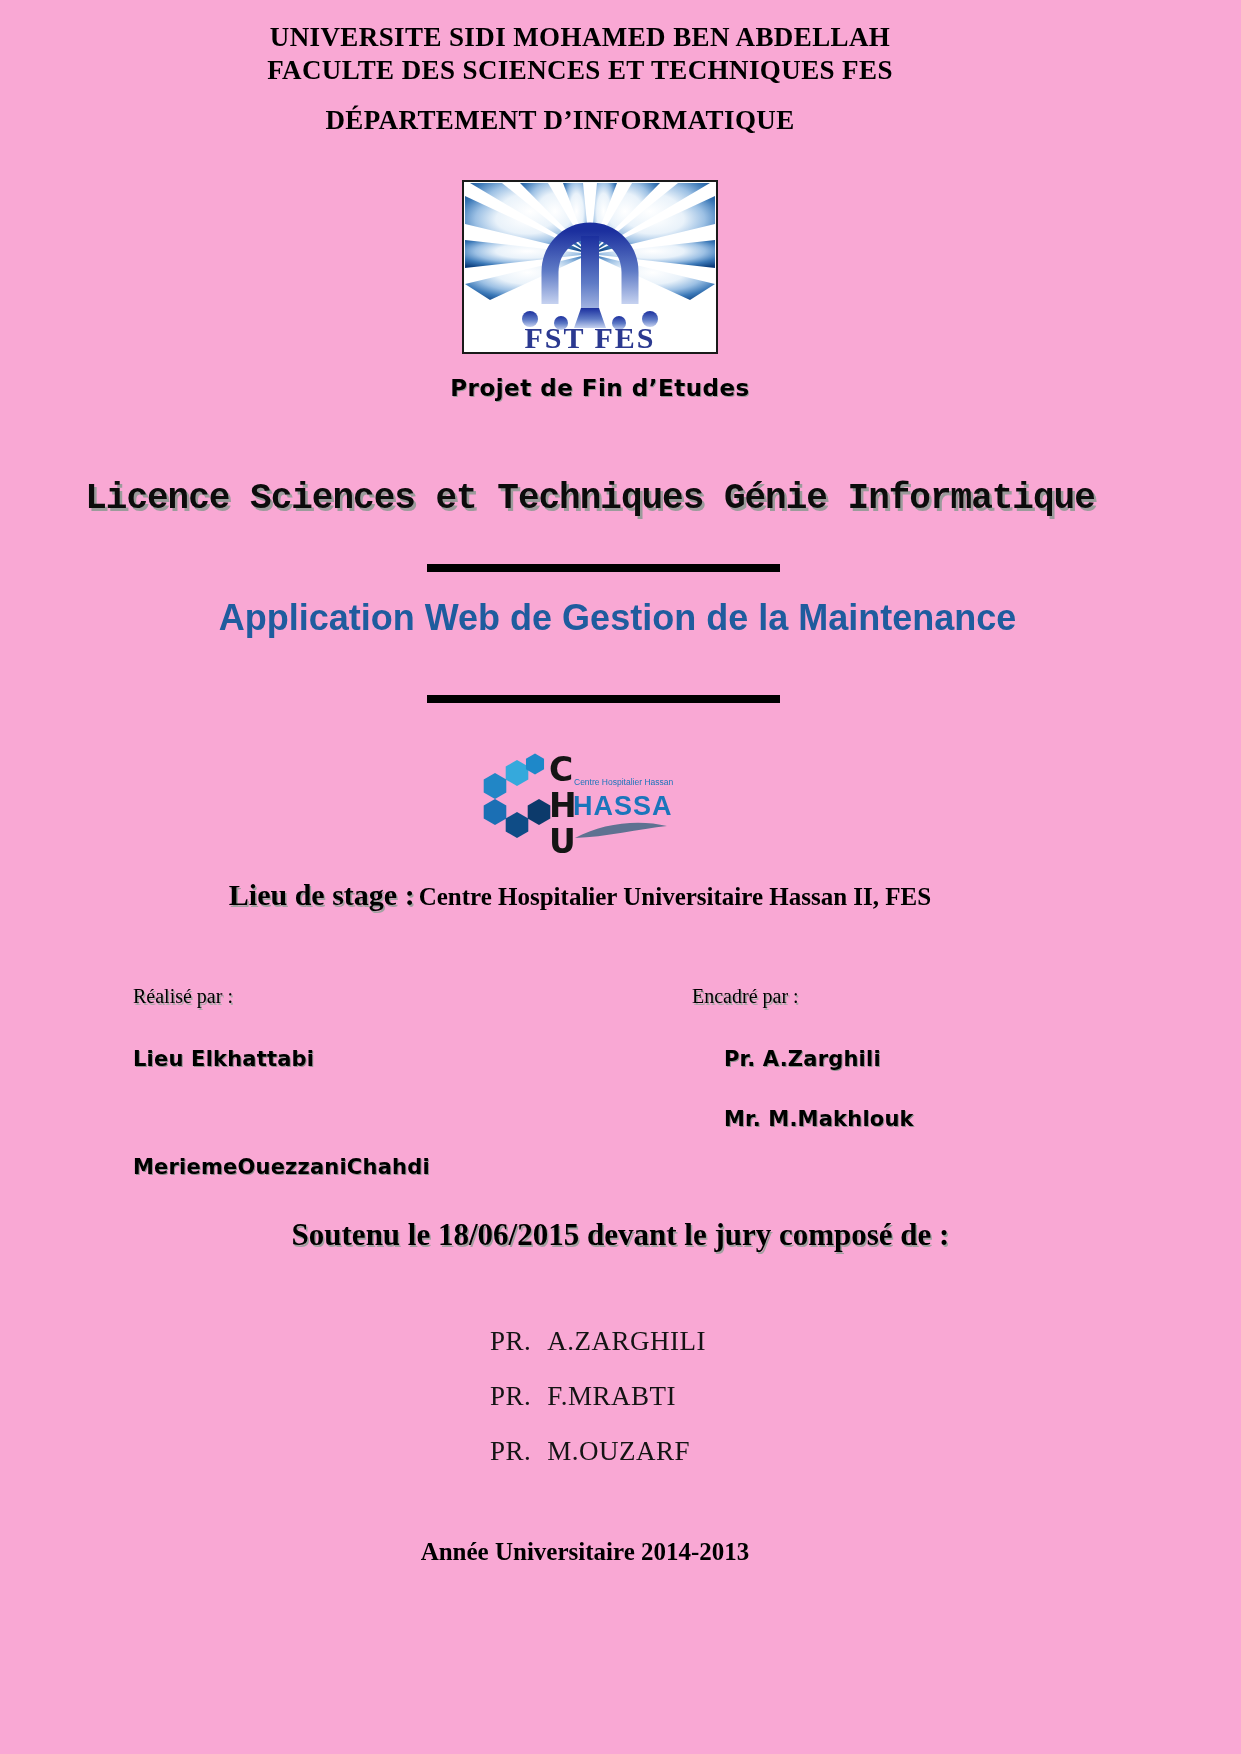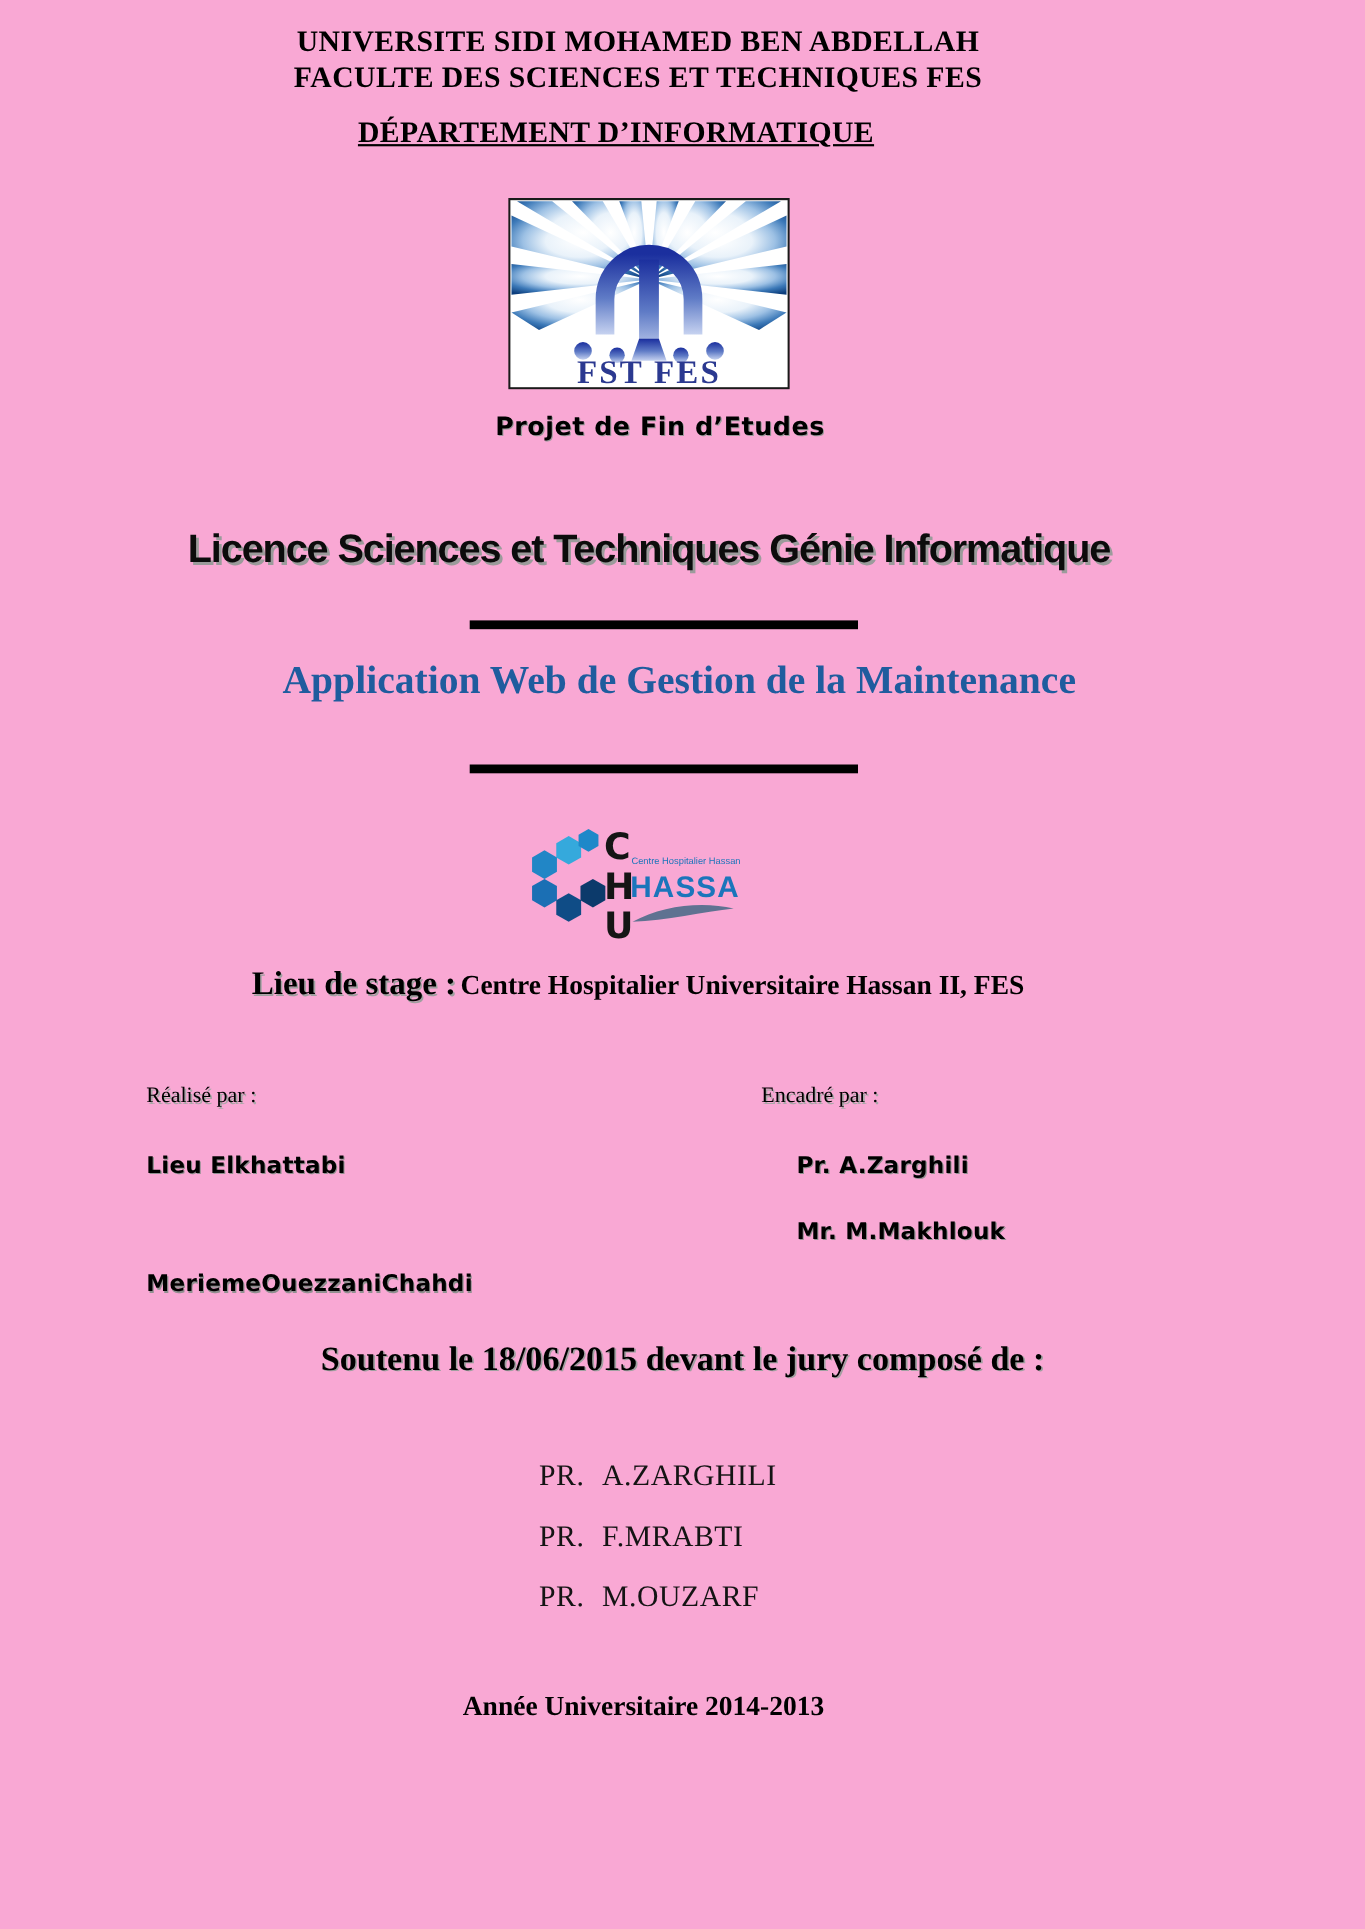--- a/index.html
+++ b/index.html
@@ -15,49 +15,49 @@
   .ctr { text-align:center; }
 
   
   .uni-line {
     left:0; width:1160px;
     font-weight:bold; font-size:27px; letter-spacing:0.4px;
     font-family:"Liberation Serif", serif;
   }
   .uni1 { top:22px; }
   .uni2 { top:55px; }
-  .dept { top:105px; left:0; width:1120px; font-weight:bold; font-size:27px; letter-spacing:0.4px;text-decoration:underline; }
+  .dept { top:105px; left:0; width:1120px; font-weight:bold; font-size:27px; letter-spacing:0.4px; }
 
   
   .fst-logo { top:180px; left:462px; width:256px; height:174px; }
 
   
   .projet {
     top:375px; left:0; width:1200px;
     font-family:"DejaVu Sans", sans-serif;
     font-weight:bold; font-size:23px; letter-spacing:0.5px;
     text-shadow:1px 1px 0 #9a9a9a;
   }
 
   
   .licence {
     top:478px; left:0; width:1180px;
-    font-family:Liberation Sans, sans-serif;
+    font-family:Liberation Mono, monospace;
     font-weight:bold; font-size:36px; letter-spacing:-1px;
     color:#0c0c0c;
     text-shadow:2.5px 2.5px 0 #9b9b9b;
   }
 
   .rule { left:427px; width:353px; height:8px; background:#000; }
   .rule1 { top:564px; }
   .rule2 { top:695px; }
 
   .app-title {
     top:597px; left:0; width:1235px;
-    font-family:Liberation Serif, serif;
+    font-family:Liberation Sans, sans-serif;
     font-weight:bold; font-size:36px;
     color:#1f5c9e;
   }
 
   
   .chu-logo { top:737px; left:477px; width:196px; height:120px; }
 
   
   .lieu { top:878px; left:0; width:1160px; white-space:nowrap; }
   .lieu-label {

